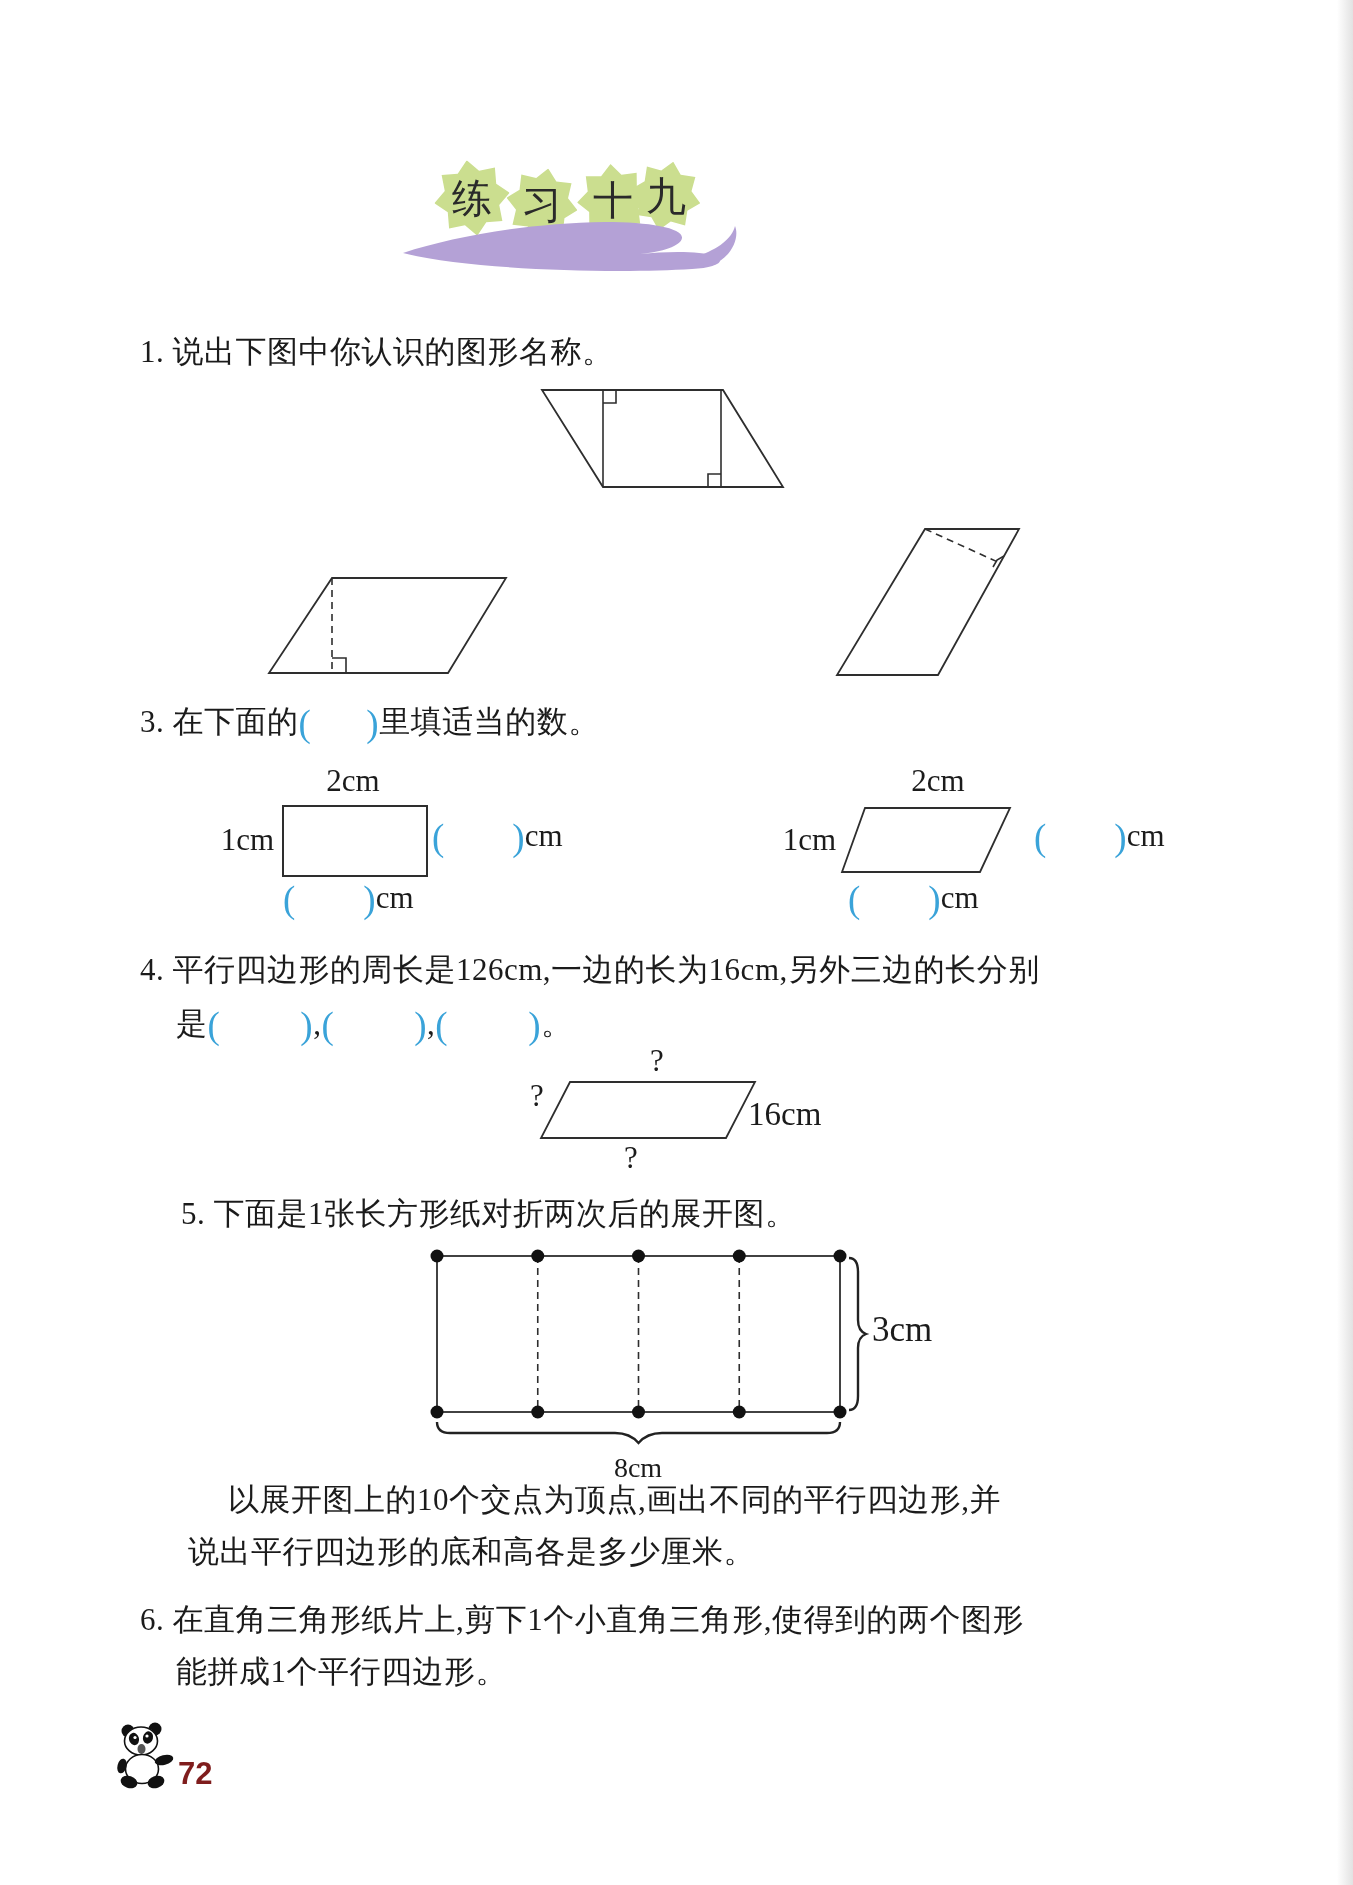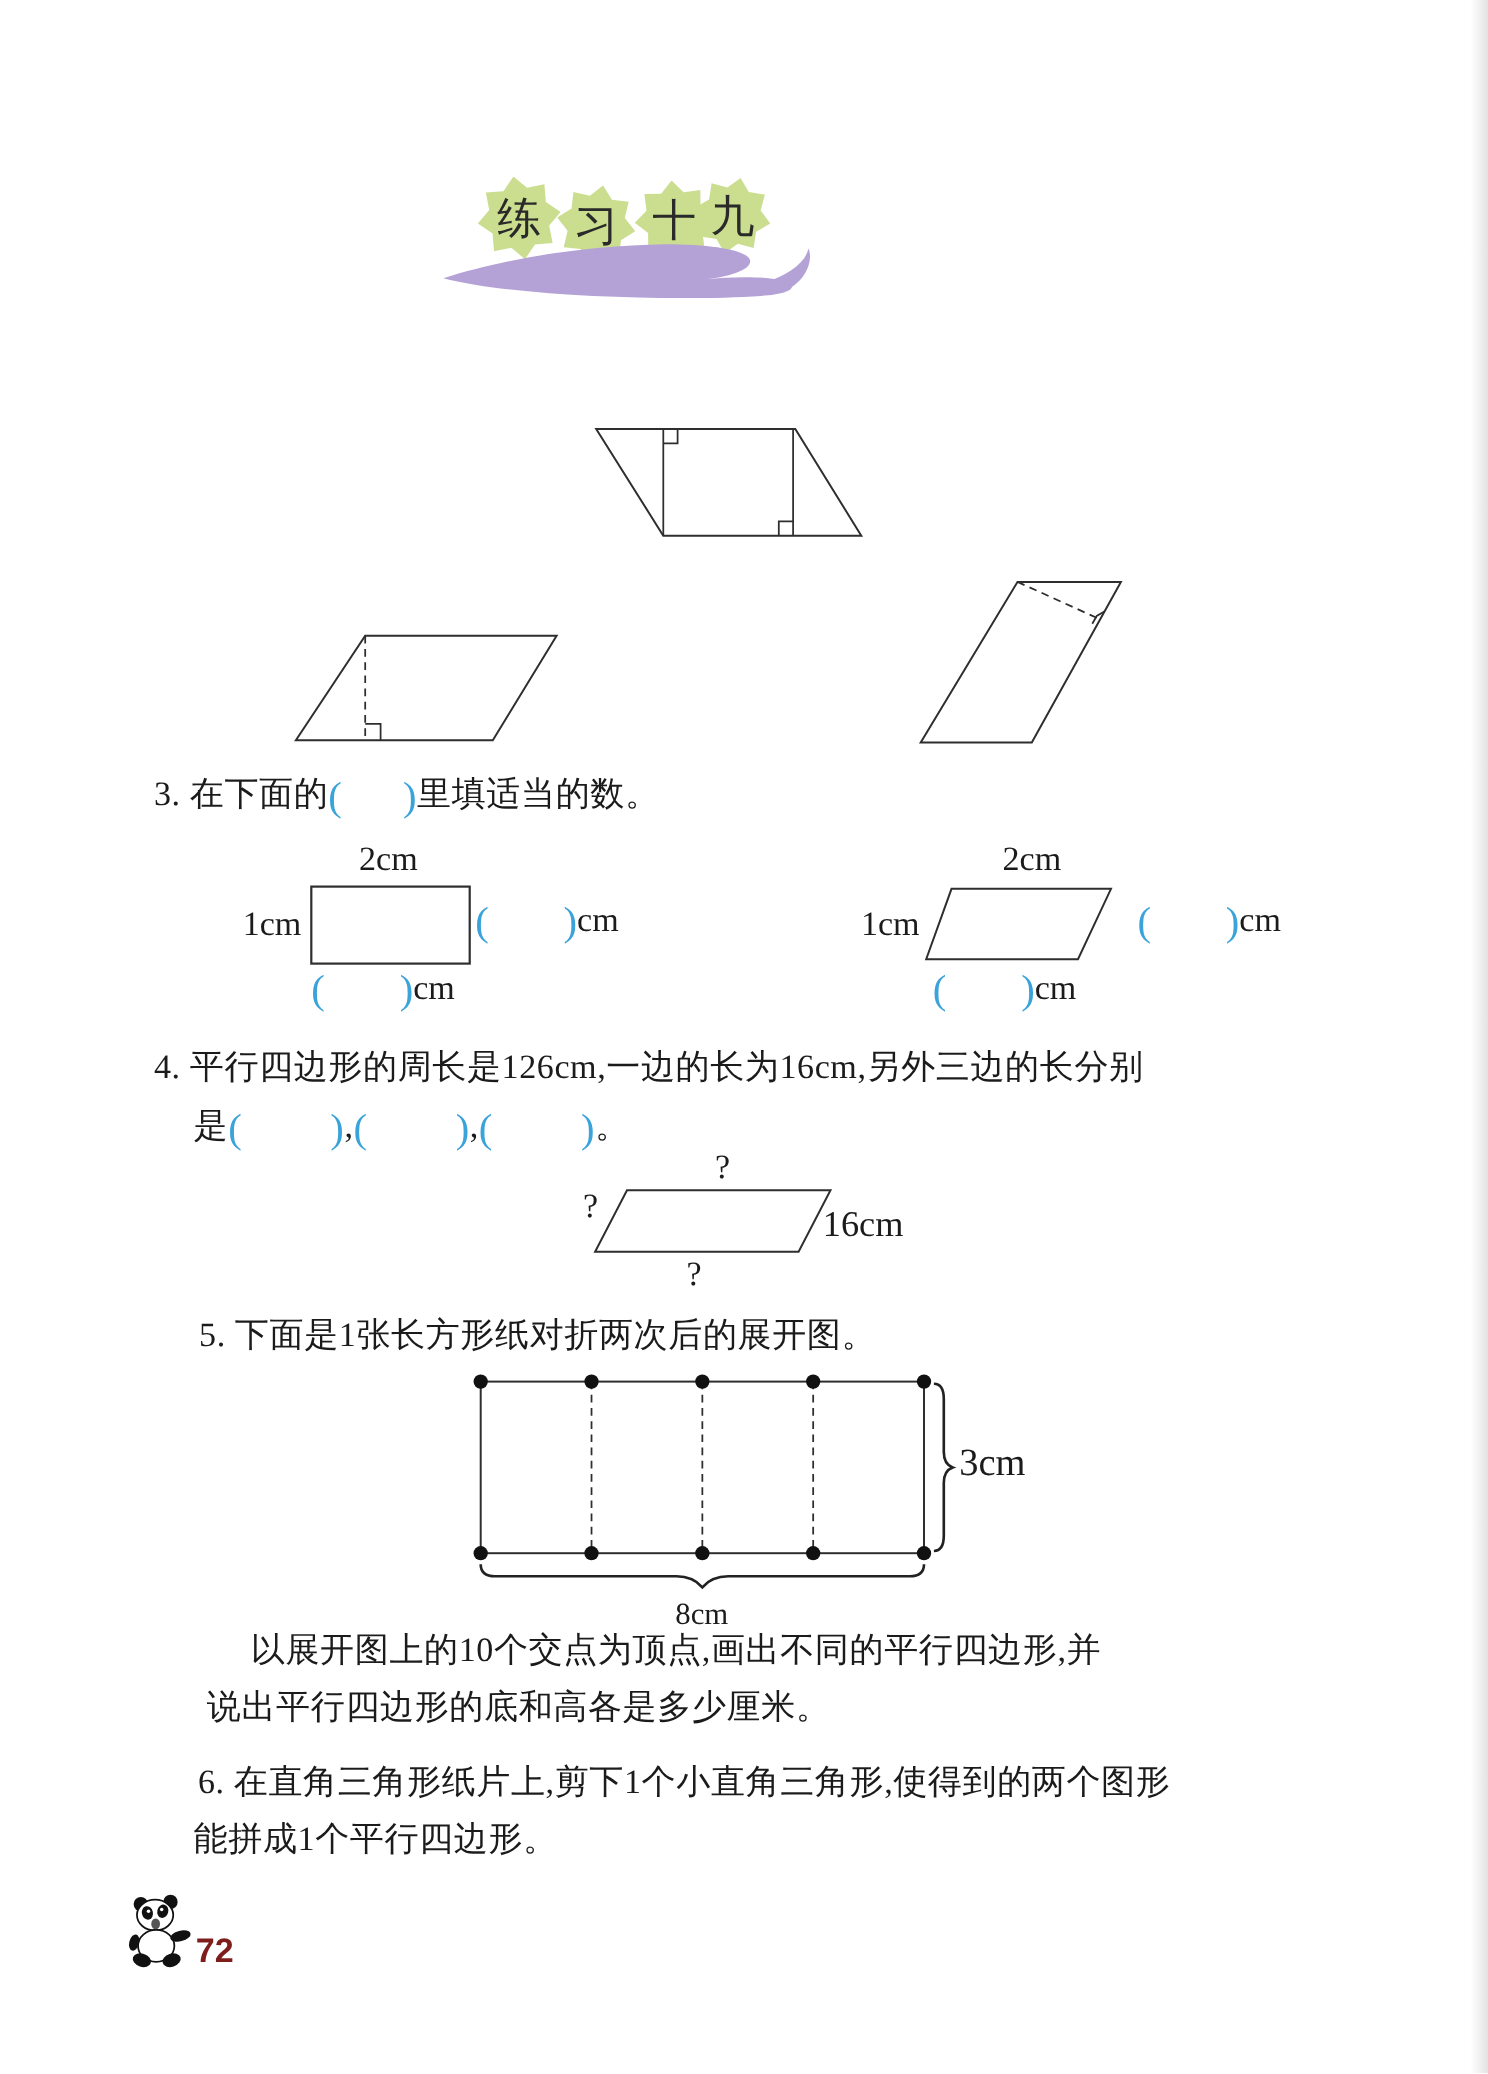--- a/index.html
+++ b/index.html
@@ -79,20 +79,21 @@
     <span>十</span>
   </div>
   <div class="star" style="left:631px;top:161px;width:70px;height:70px;--rot:12deg;">
     <span>九</span>
   </div>
   <svg style="left:400px;top:212px;" width="345" height="62" viewBox="0 0 345 62">
     <path d="M3,41 C55,24 130,11 205,10 C250,10 283,16 282,26 C281,34 262,40 240,42 C270,39 305,39 317,45 C326,50 314,56 292,57 C215,62 68,58 3,41 Z" fill="var(--swoosh_purple)"></path>
     <path d="M295,45 C317,38 332,27 335,14 C340,26 331,46 312,53 C305,55 298,51 295,45 Z" fill="var(--swoosh_purple)"></path>
   </svg>
 
+  <div class="ptext" style="left:140px;top:330px;">1. 说出下图中你认识的图形名称。</div>
 
   <svg style="left:520px;top:383px;" width="280" height="112" viewBox="0 0 280 112">
     <polygon class="shape" points="22,7 203,7 263,104 83,104"></polygon>
     <line class="thin" x1="83" y1="7" x2="83" y2="104"></line>
     <line class="thin" x1="201" y1="7" x2="201" y2="104"></line>
     <path class="thin" d="M96,7 V20 H83"></path>
     <path class="thin" d="M188,104 V91 H201"></path>
   </svg>
 
 
@@ -168,21 +169,21 @@
     </g>
     <path d="M429,18 Q438,18 438,32 L438,80 Q438,91 446,94 Q438,97 438,108 L438,156 Q438,170 429,170" fill="none" stroke="#222" stroke-width="2.4"></path>
     <path d="M17,182 Q17,193 30,193 L195,193 Q210,193 218.5,203 Q227,193 242,193 L407,193 Q420,193 420,182" fill="none" stroke="#222" stroke-width="2.4"></path>
   </svg>
   <div class="lbl" style="left:872px;top:1312px;font-size:35px;">3cm</div>
   <div class="lbl center" style="left:593px;top:1450px;width:90px;font-size:28px;">8cm</div>
 
   <div class="ptext" style="left:228px;top:1478px;">以展开图上的10个交点为顶点,画出不同的平行四边形,并</div>
   <div class="ptext" style="left:188px;top:1530px;text-align:right;">说出平行四边形的底和高各是多少厘米。</div>
 
-  <div class="ptext" style="left:140px;top:1598px;margin-left:40px;">6. 在直角三角形纸片上,剪下1个小直角三角形,使得到的两个图形</div>
+  <div class="ptext" style="left:140px;top:1598px;">6. 在直角三角形纸片上,剪下1个小直角三角形,使得到的两个图形</div>
   <div class="ptext" style="left:176px;top:1650px;">能拼成1个平行四边形。</div>
 
   <svg style="left:112px;top:1722px;" width="64" height="68" viewBox="0 0 64 68">
     <circle cx="16" cy="9" r="6.5" fill="#111"></circle>
     <circle cx="43" cy="7" r="6.5" fill="#111"></circle>
     <ellipse cx="29" cy="19" rx="16.5" ry="14" fill="#fff" stroke="#111" stroke-width="1.6"></ellipse>
     <ellipse cx="22" cy="17" rx="5" ry="6.2" fill="#111" transform="rotate(-14 22 17)"></ellipse>
     <ellipse cx="36" cy="15.5" rx="5" ry="6.2" fill="#111" transform="rotate(14 36 15.5)"></ellipse>
     <circle cx="23" cy="15.5" r="1.6" fill="#fff"></circle>
     <circle cx="35" cy="14" r="1.6" fill="#fff"></circle>

